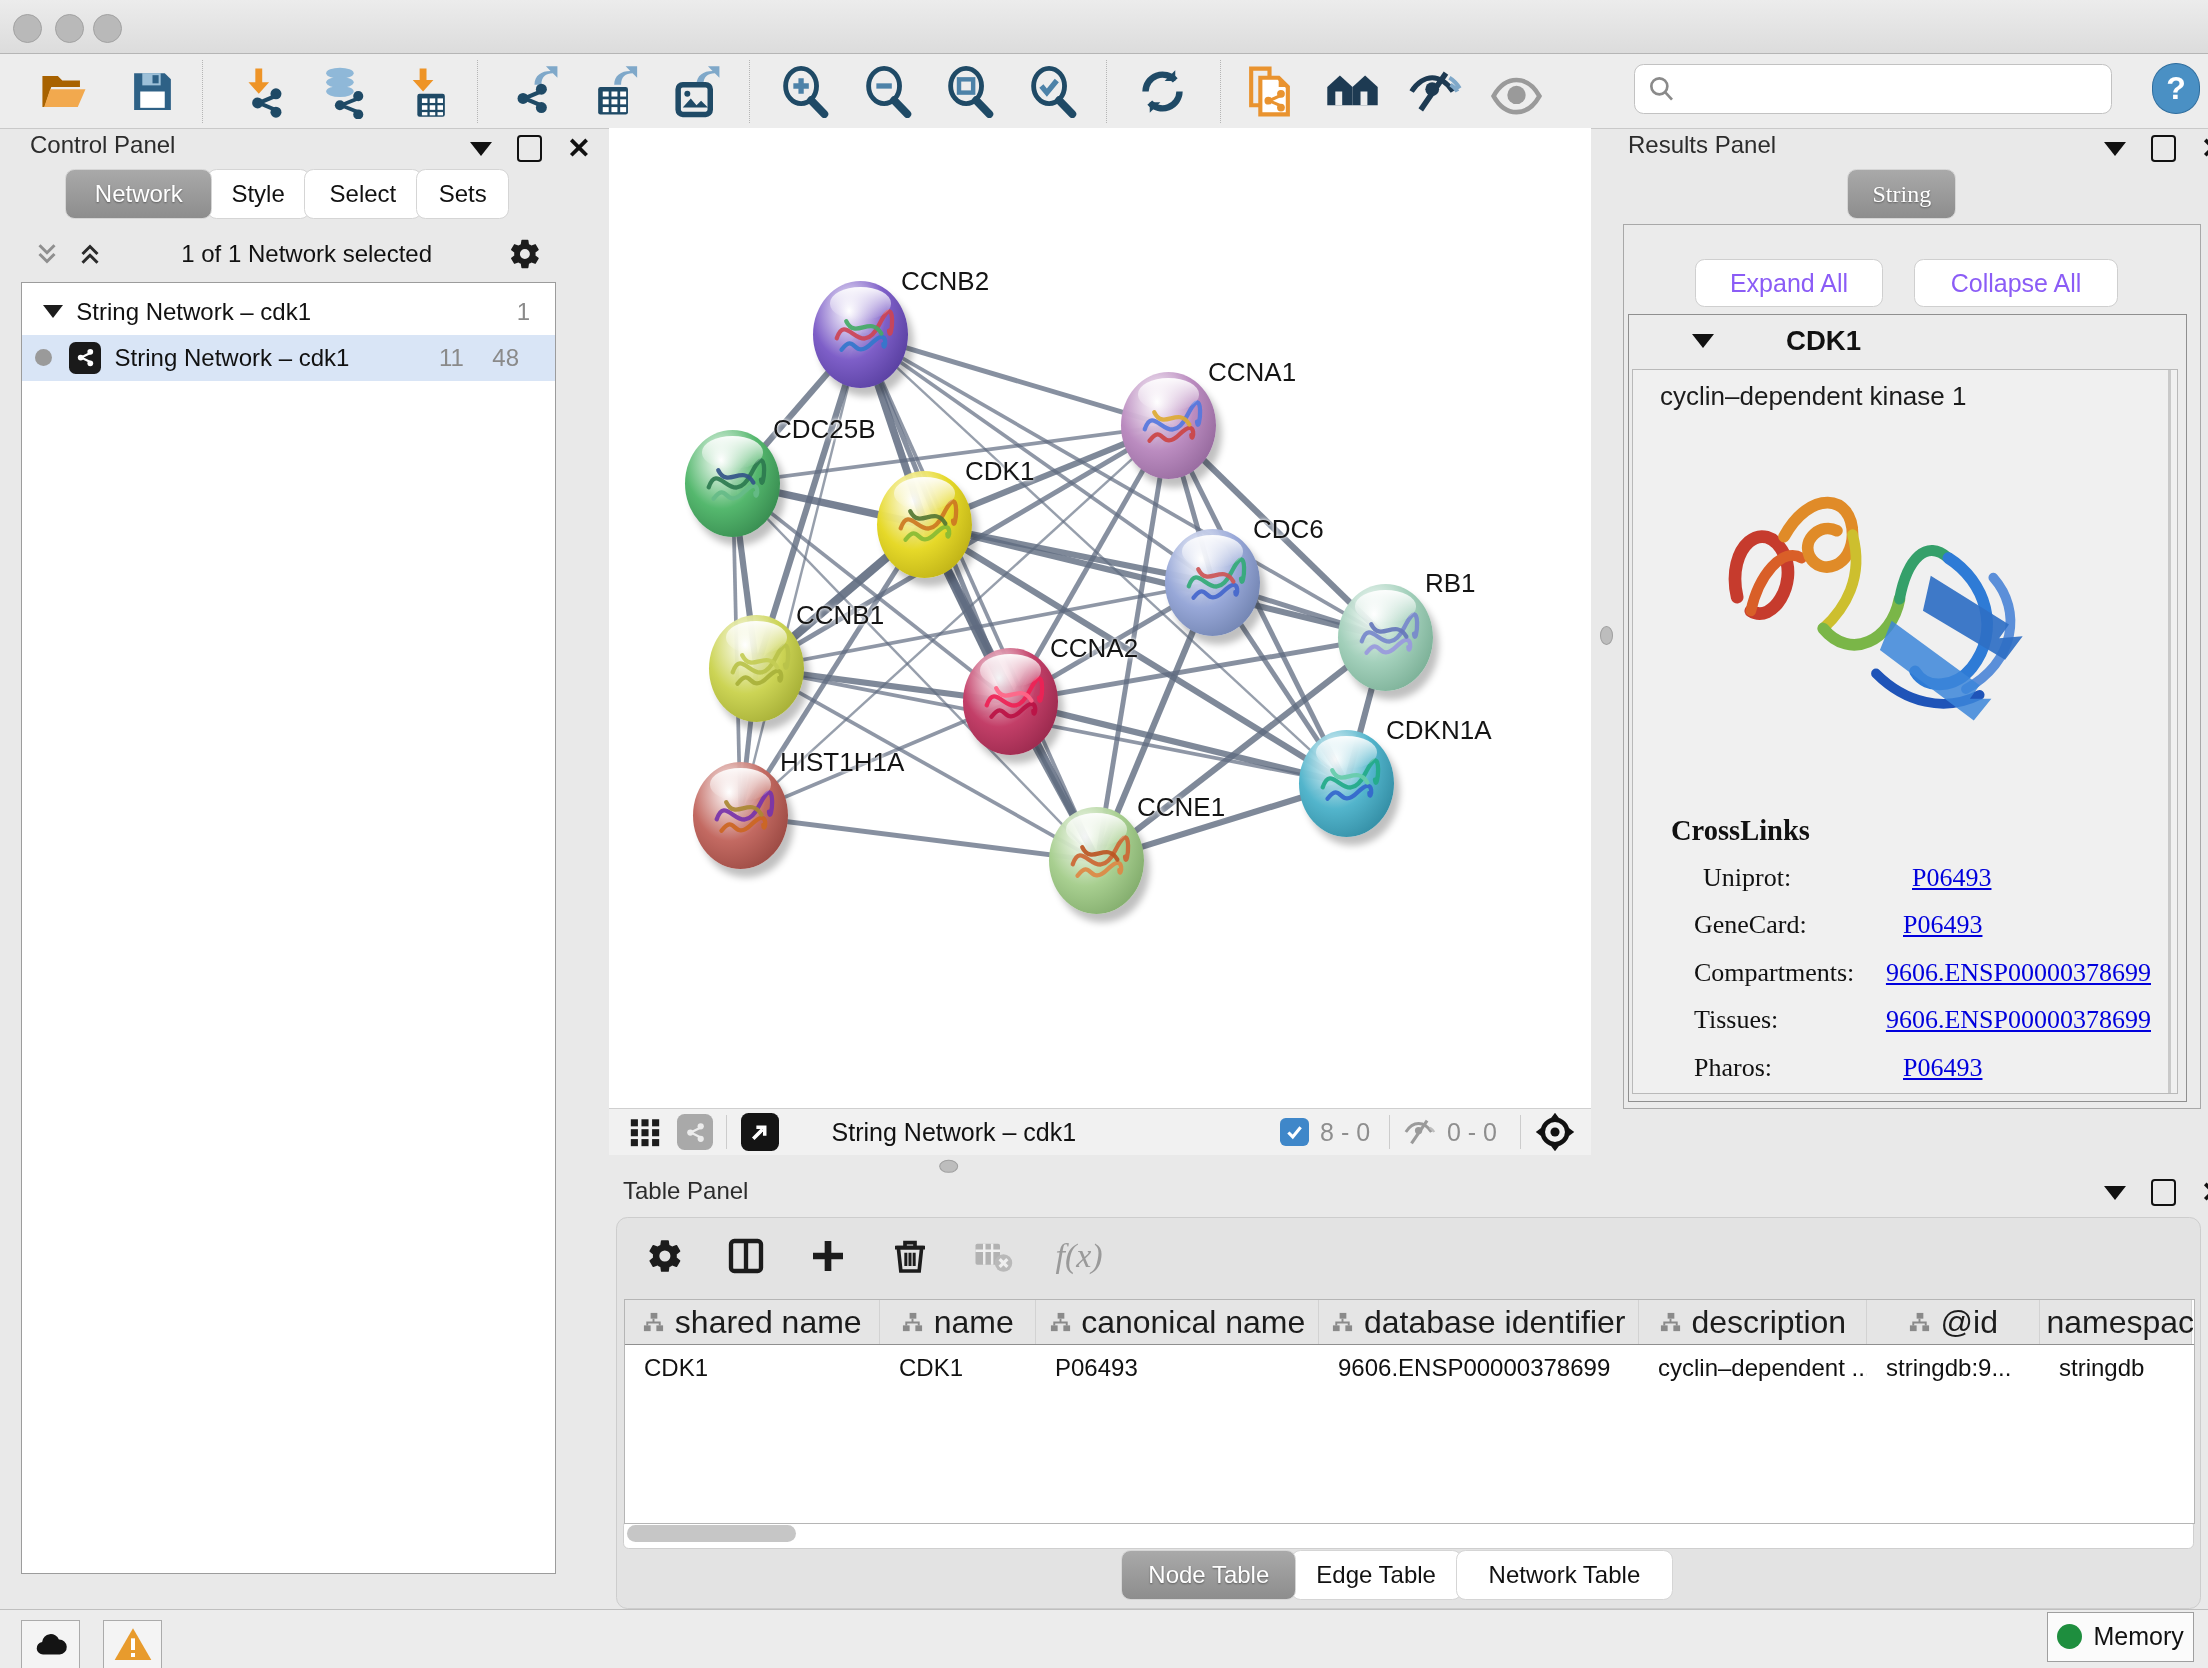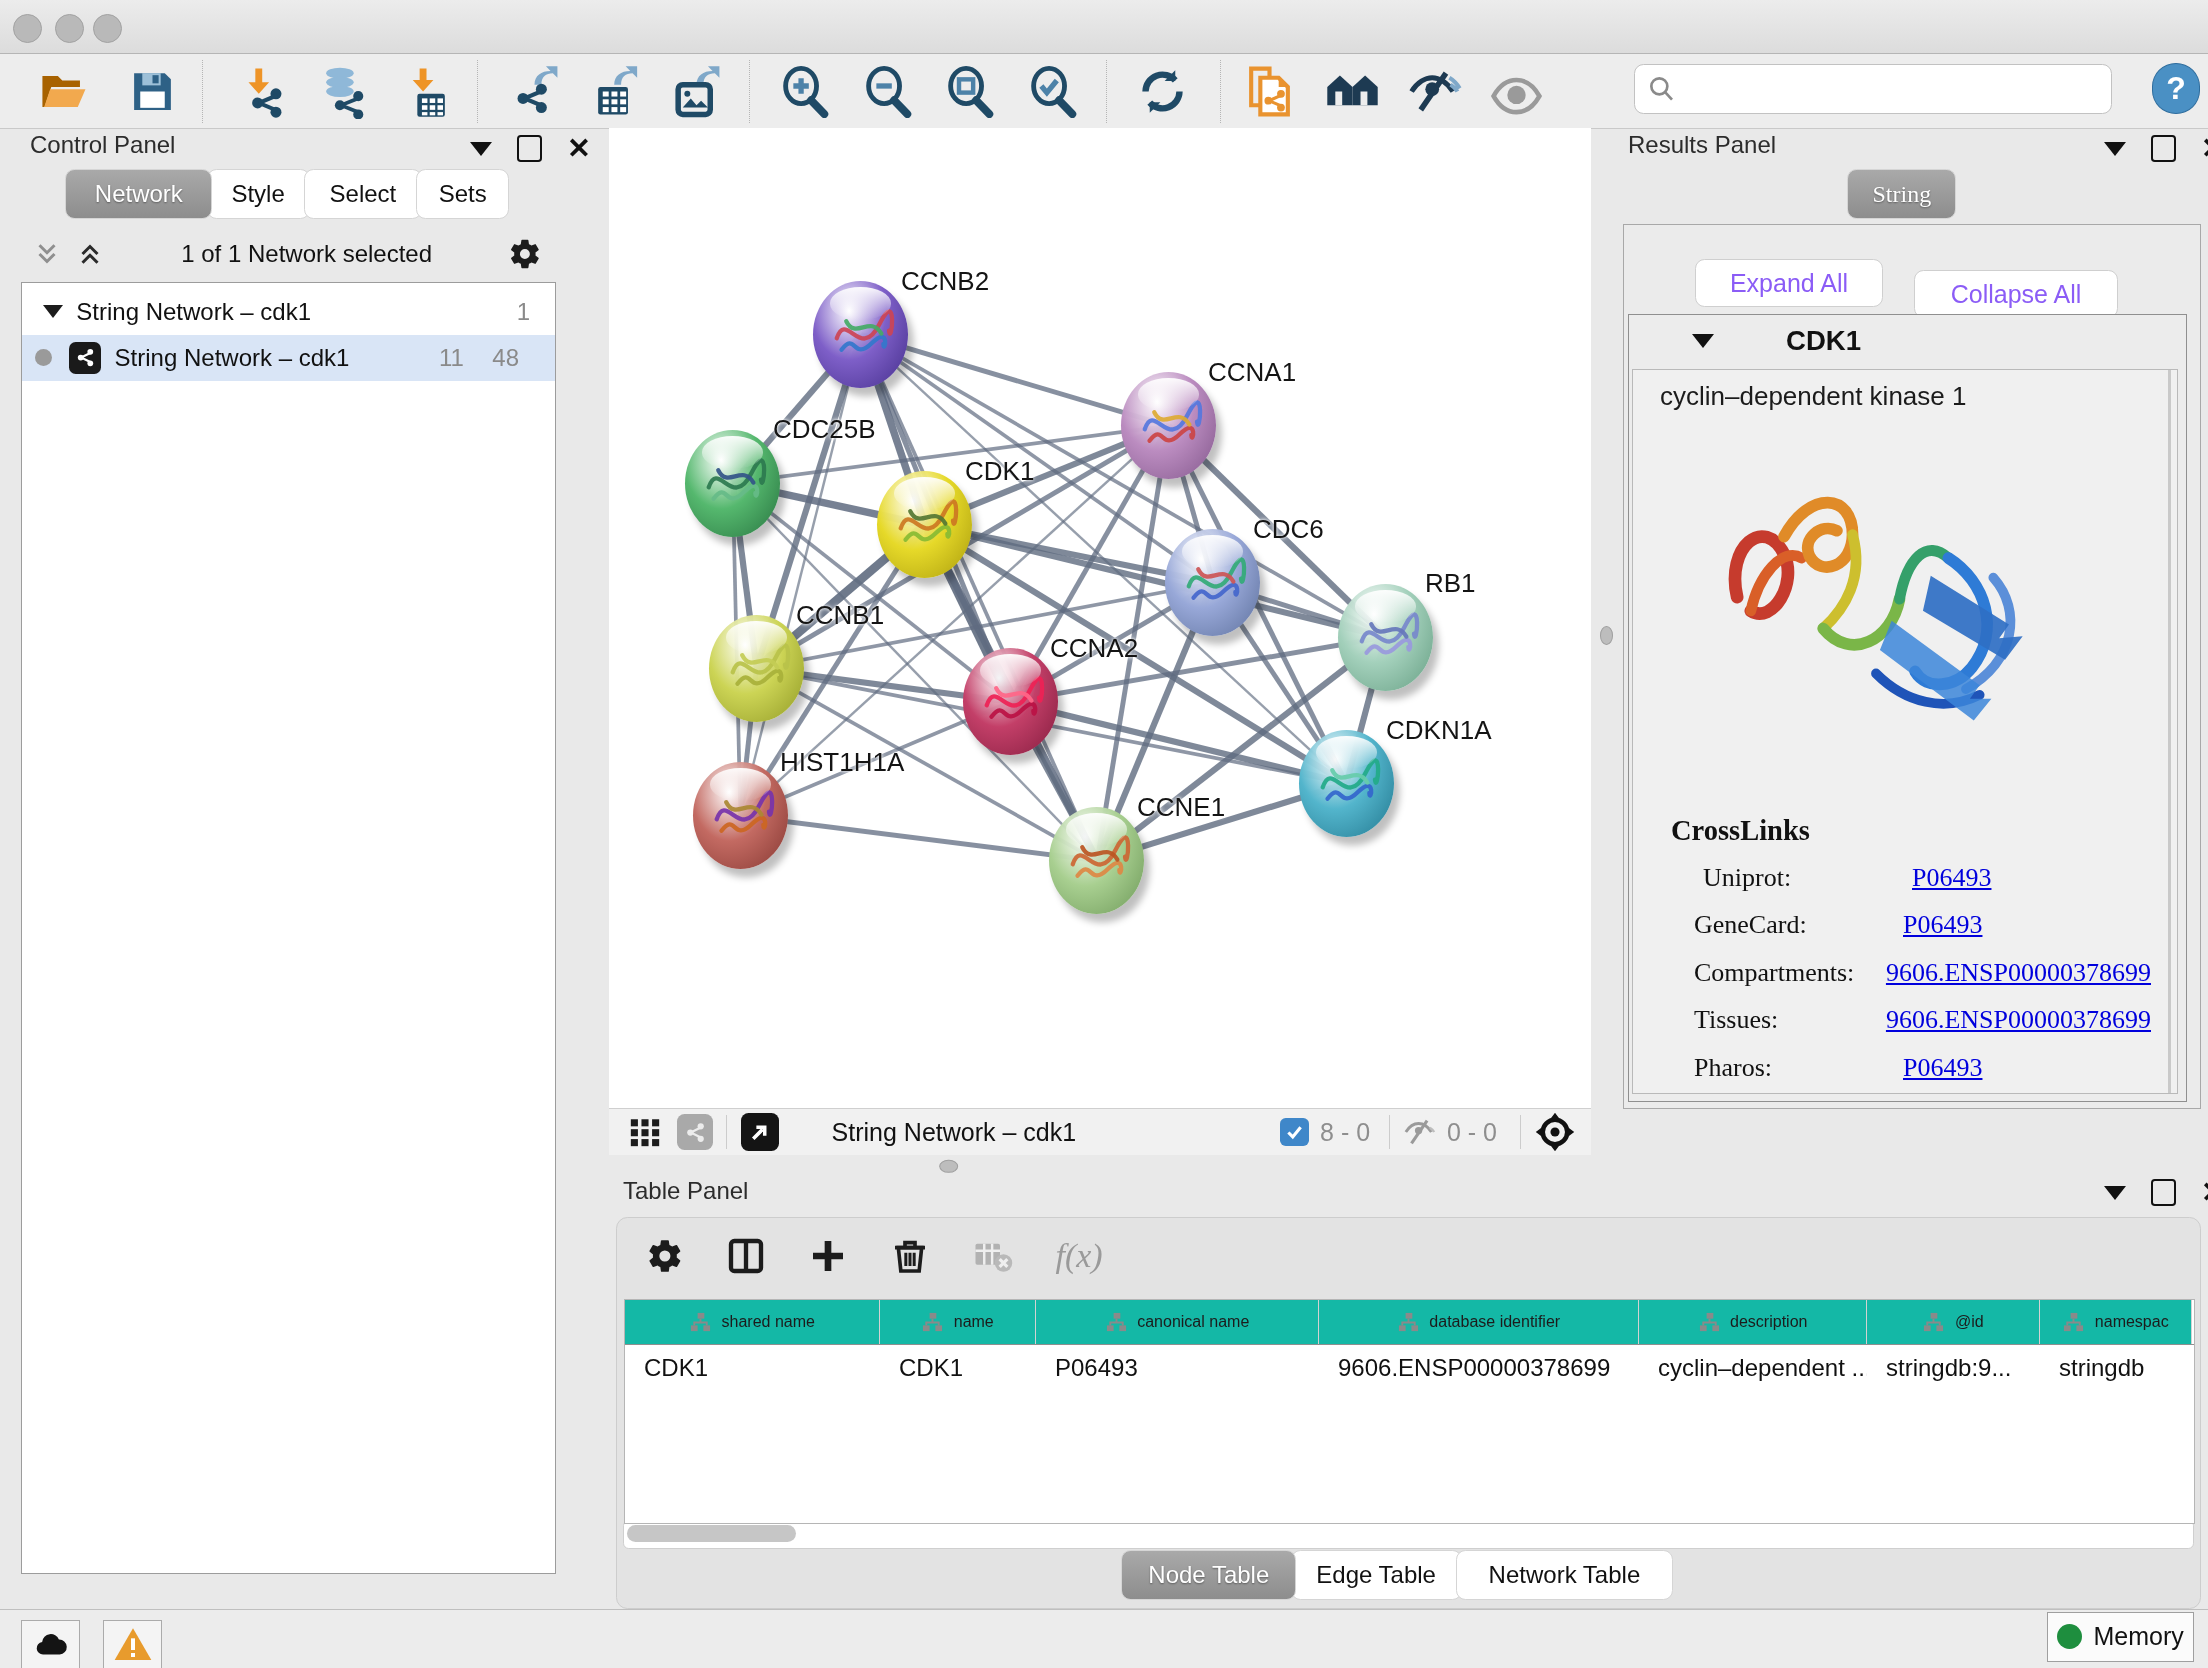--- a/index.html
+++ b/index.html
@@ -43,21 +43,21 @@
   #rp-outer{left:1623px;top:224px;width:576px;height:883px;background:#ebebeb;border:1.9px solid #a8a8a8;}
   .rp-btn{height:46px;background:#fff;border:1.9px solid #cfcfcf;border-radius:9.5px;display:flex;align-items:center;justify-content:center;font-size:25px;color:#8b5cf6;}
   #cdk1-box{left:1628px;top:314px;width:557px;height:786px;border:1.9px solid #8f8f8f;background:#ececec;}
   #cdk1-inner{left:1632px;top:369px;width:544px;height:723px;border:1.9px solid #b9b9b9;background:#f0f0f0;}
   .serif{font-family:"Liberation Serif",serif;}
   .xlink{color:#0000dd;text-decoration:underline;font-size:26px;}
   .xlabel{font-size:26px;color:#111;}
   
   #tp-box{left:616px;top:1217px;width:1583px;height:390px;background:#e3e3e3;border:1px solid #cdcdcd;border-radius:11.4px;}
   #nodetable{left:624px;top:1299px;width:1569px;height:223px;background:#fff;border:1px solid #b5b5b5;}
-  .th{display:flex;align-items:center;justify-content:center;gap:9.5px;font-size:16px;color:#1c1c1c;border-right:1px solid #d2d2d2;height:44px;background:#14b8a6;box-sizing:border-box;}
+  .th{display:flex;align-items:center;justify-content:center;gap:9.5px;font-size:32px;color:#1c1c1c;border-right:1px solid #d2d2d2;height:44px;background:#e5e5e5;box-sizing:border-box;}
   .td{font-size:24px;color:#111;padding-left:19px;display:flex;align-items:center;height:46px;box-sizing:border-box;white-space:nowrap;overflow:hidden;}
   
   #statusbar{left:0;top:1609px;width:2208px;height:59px;background:#ececec;border-top:1px solid #bfbfbf;}
   .sbtn{top:9.5px;width:57px;height:48px;background:#f4f4f4;border:1.9px solid #ababab;display:flex;align-items:center;justify-content:center;}
   #memory-btn{left:2047px;top:1.9px;width:145px;height:48px;background:#fbfbfb;border:1.9px solid #9f9f9f;display:flex;align-items:center;justify-content:center;gap:11.4px;font-size:25px;color:#111;}
 </style>
 </head>
 <body>
 
 <div class="abs" id="titlebar">
@@ -484,21 +484,21 @@
 <div class="abs mini-btns" style="left:2104px;top:135px;">
   <div class="tri-down"></div>
   <div class="float-sq"></div>
   <div class="close-x">✕</div>
 </div>
 <div class="abs tabrow" style="left:1853px;top:169px;font-family:Liberation Serif, serif;">
   <div class="tab active" style="width:107px">String</div>
 </div>
 <div class="abs" id="rp-outer"></div>
 <div class="abs rp-btn" style="left:1695px;top:259px;width:186px;">Expand All</div>
-<div class="abs rp-btn" style="left:1914px;top:270px;width:202px;">Collapse All</div>
+<div class="abs rp-btn" style="left:1914px;top:259px;width:202px;">Collapse All</div>
 <div class="abs" id="cdk1-box">
   <div style="height:51px;display:flex;align-items:center;">
     <div class="tri-down" style="margin:0 0 0 63px"></div>
     <div style="font-size:27.6px;font-weight:bold;color:#111;margin-left:72px;">CDK1</div>
   </div>
 </div>
 <div class="abs" id="cdk1-inner">
   <div style="position:absolute;left:27px;top:11.4px;font-size:26px;color:#1b1b1b;">cyclin–dependent kinase 1</div>
   <svg style="position:absolute;left:67px;top:59px;" width="352" height="352" viewBox="0 0 360 360">
     <g fill="none" stroke-linecap="round">

